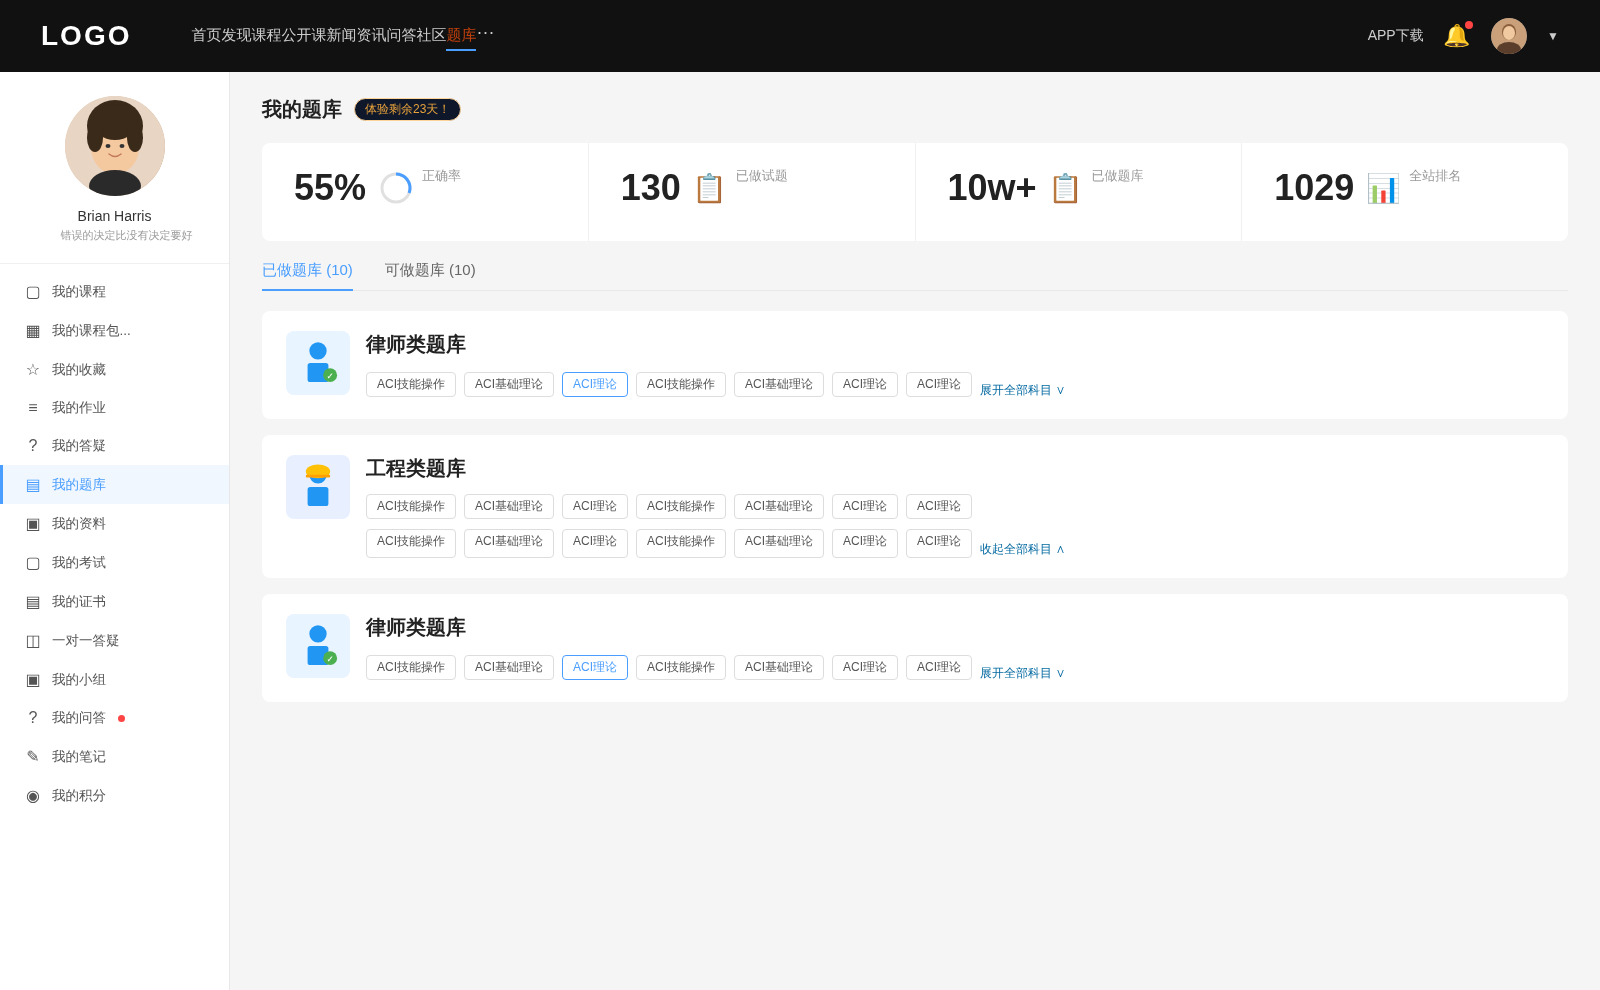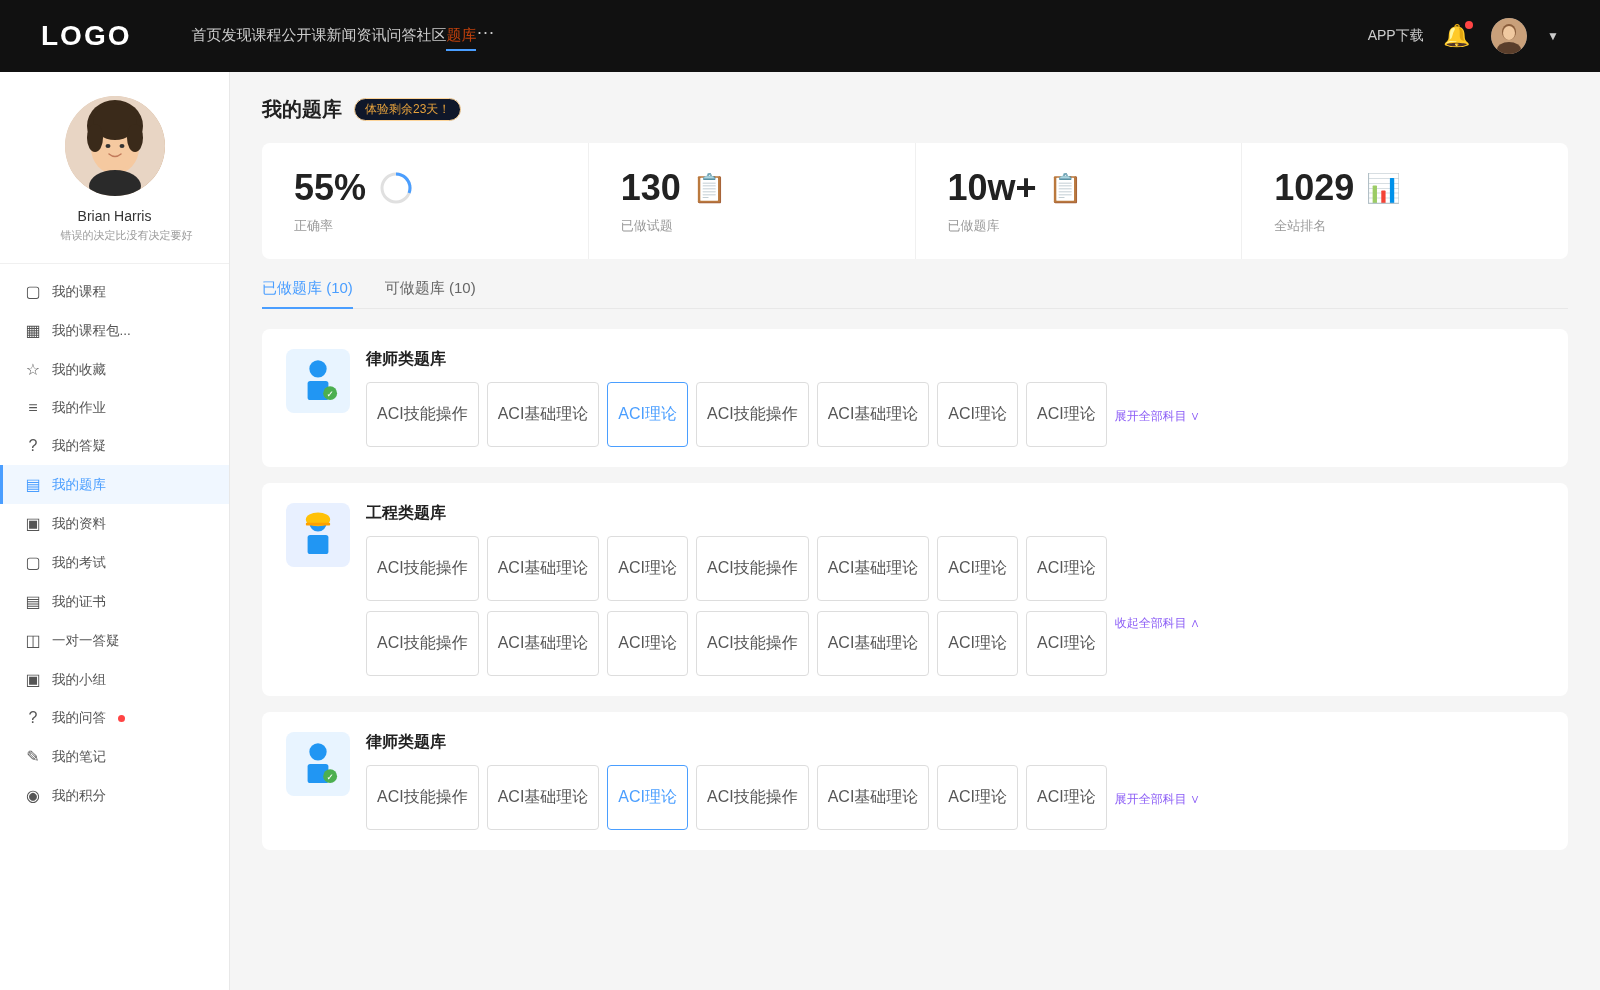--- a/index.html
+++ b/index.html
@@ -203,37 +203,38 @@
       background: #fff;
       border-radius: 8px;
       margin-bottom: 20px;
       overflow: hidden;
     }
     .stat-card {
       flex: 1;
       padding: 24px 32px;
       border-right: 1px solid #f0f0f0;
       display: flex;
-      flex-direction: column;
+      flex-direction: row;
     }
     .stat-card:last-child { border-right: none; }
     .stat-value-row {
       display: flex;
       align-items: center;
       gap: 12px;
       margin-bottom: 8px;
     }
     .stat-value {
       font-size: 36px;
       font-weight: 700;
       color: #222;
     }
     .stat-label {
       font-size: 13px;
       color: #999;
+      margin-left: 8px;
     }
 
     
     .circle-progress {
       width: 36px;
       height: 36px;
     }
 
     
     .tabs-row {
@@ -282,51 +283,51 @@
       background: #e8f4ff;
       display: flex;
       align-items: center;
       justify-content: center;
       flex-shrink: 0;
     }
     .qbank-content {
       flex: 1;
     }
     .qbank-title {
-      font-size: 16px;
+      font-size: 20px;
       font-weight: 600;
       color: #222;
       margin-bottom: 12px;
     }
     .qbank-tags {
       display: flex;
       flex-wrap: wrap;
       gap: 8px;
       align-items: center;
     }
     .tag {
-      font-size: 16px;
+      font-size: 12px;
       color: #555;
       border: 1px solid #ddd;
       border-radius: 4px;
-      padding: 21px 10px;
+      padding: 3px 10px;
       cursor: pointer;
       background: #fff;
     }
     .tag.active-tag {
       color: #4a9eff;
       border-color: #4a9eff;
       background: #fff;
     }
     .qbank-expand {
       font-size: 12px;
-      color: #8b5cf6;
+      color: #0369a1;
       cursor: pointer;
       white-space: nowrap;
-      margin-top: 4px;
+      margin-top: 12px;
     }
     .tags-row {
       display: flex;
       flex-wrap: wrap;
       gap: 8px;
       margin-top: 10px;
     }
 
     
     .eng-icon-wrap {

